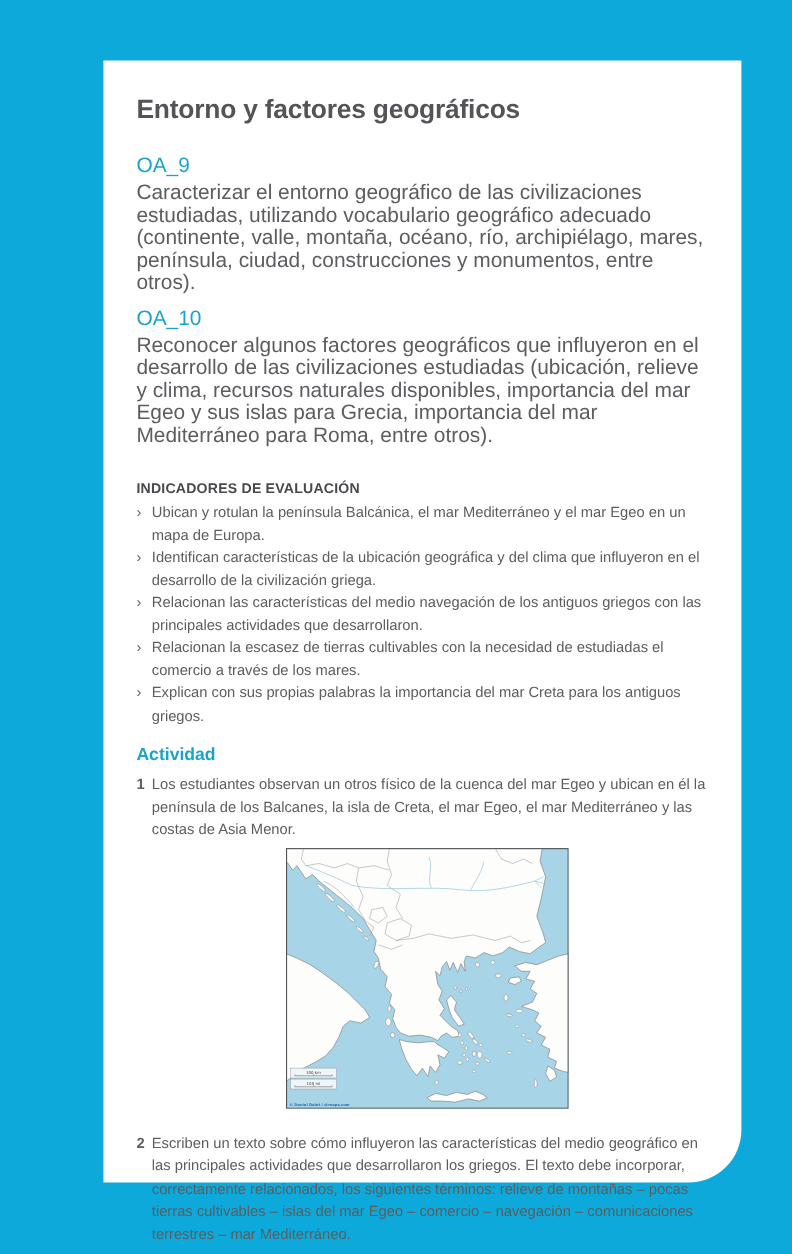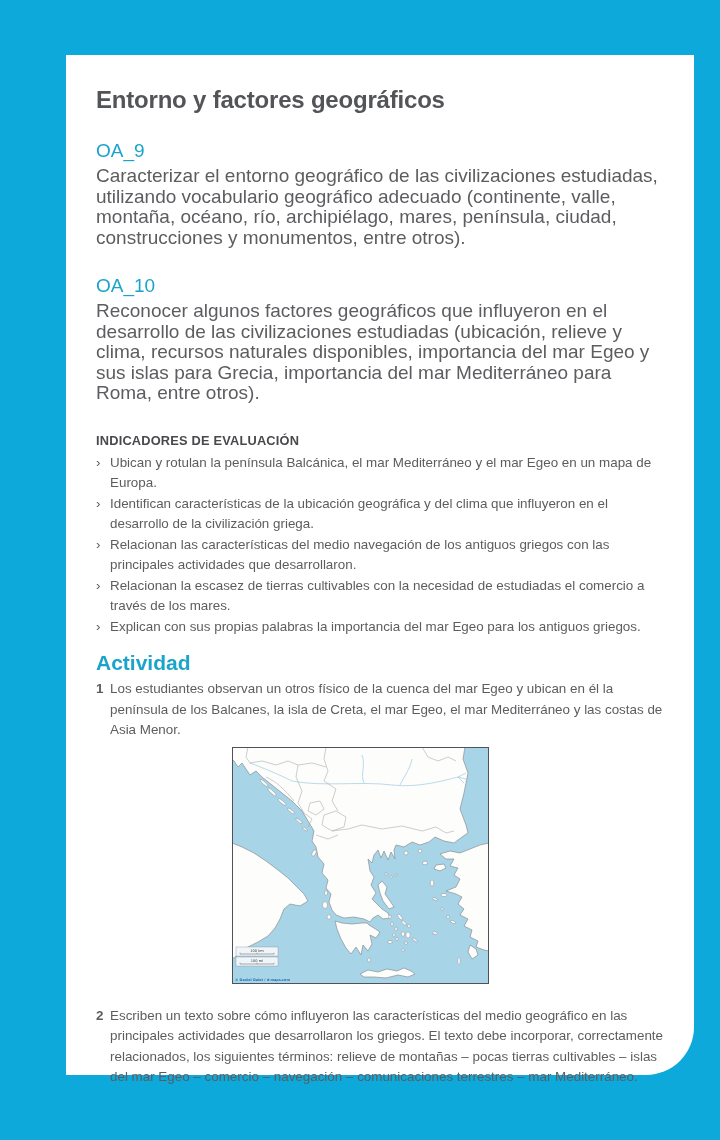--- a/index.html
+++ b/index.html
@@ -3,50 +3,50 @@
 <meta charset="utf-8">
 <style>
   html,body{margin:0;padding:0;}
   body{
     width:720px;height:1140px;
     background:#0DA9DA;
     font-family:"Liberation Sans", sans-serif;
     position:relative;overflow:hidden;
   }
   .card{
-    position:absolute;left:66px;top:55px;
-    width:628px;height:1020px;
+    position:absolute;left:94px;top:55px;
+    width:580px;height:1020px;
     background:#ffffff;
     border-radius:0 0 48px 0;
     box-sizing:border-box;
     padding:30px 30px 0 30px;
   }
   .page-title{
     font-size:24px;font-weight:bold;color:#535457;
     letter-spacing:-0.2px;margin:0;line-height:29px;
   }
   .oa-heading{
     font-size:19px;font-weight:normal;color:#1BA4CB;
     margin:26px 0 4px 0;line-height:22px;
   }
-  .oa-heading.second{margin-top:27px;}
+  .oa-heading.second{margin-top:10px;}
   .body-text{
     font-size:19px;line-height:20.5px;color:#5C5D60;margin:0;
   }
   .indicators-heading{
     font-size:12.8px;font-weight:bold;color:#48494C;
     letter-spacing:0.2px;margin:28px 0 3px 0;line-height:18px;
   }
   ul.indicators{list-style:none;margin:0;padding:0;}
   ul.indicators li{
     display:flex;font-size:13.4px;line-height:20.5px;color:#5C5D60;
   }
   ul.indicators .marker{flex:0 0 14px;width:14px;}
   .activity-heading{
-    font-size:21px;font-weight:bold;color:#1BA4CB;
+    font-size:16px;font-weight:bold;color:#1BA4CB;
     margin:13px 0 4px 0;line-height:25px;
   }
   .activity-item{
     display:flex;font-size:13.4px;line-height:20.5px;color:#5C5D60;
   }
   .activity-item .num{flex:0 0 14px;width:14px;font-weight:bold;}
   .map-wrap{
     margin:6px 0 22px 136px;
     width:257px;height:237px;line-height:0;
   }
@@ -78,21 +78,21 @@
     <li>
       <span class="marker">›</span>
       <span>Relacionan las características del medio navegación de los antiguos griegos con las principales actividades que desarrollaron.</span>
     </li>
     <li>
       <span class="marker">›</span>
       <span>Relacionan la escasez de tierras cultivables con la necesidad de estudiadas el comercio a través de los mares.</span>
     </li>
     <li>
       <span class="marker">›</span>
-      <span>Explican con sus propias palabras la importancia del mar Egeo para los antiguos griegos.</span>
+      <span>Explican con sus propias palabras la importancia del mar Creta para los antiguos griegos.</span>
     </li>
   </ul>
 
   <h2 class="activity-heading">Actividad</h2>
 
   <div class="activity-item">
     <span class="num">1</span>
     <span>Los estudiantes observan un otros físico de la cuenca del mar Egeo y ubican en él la península de los Balcanes, la isla de Creta, el mar Egeo, el mar Mediterráneo y las costas de Asia Menor.</span>
   </div>
 

